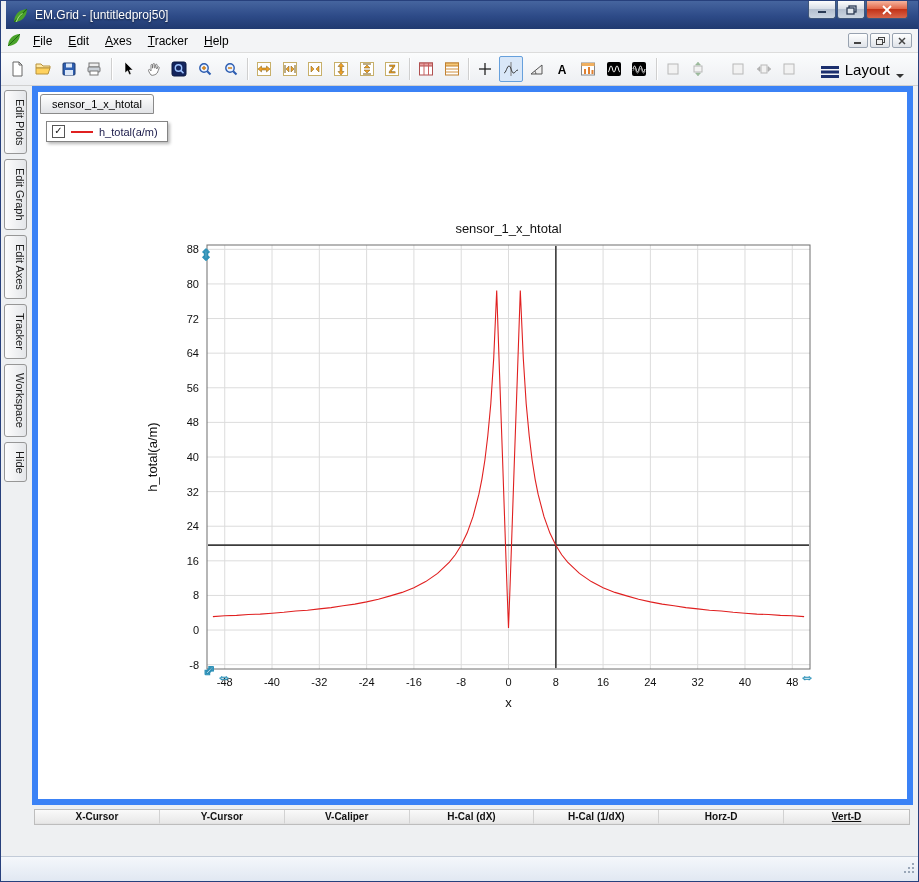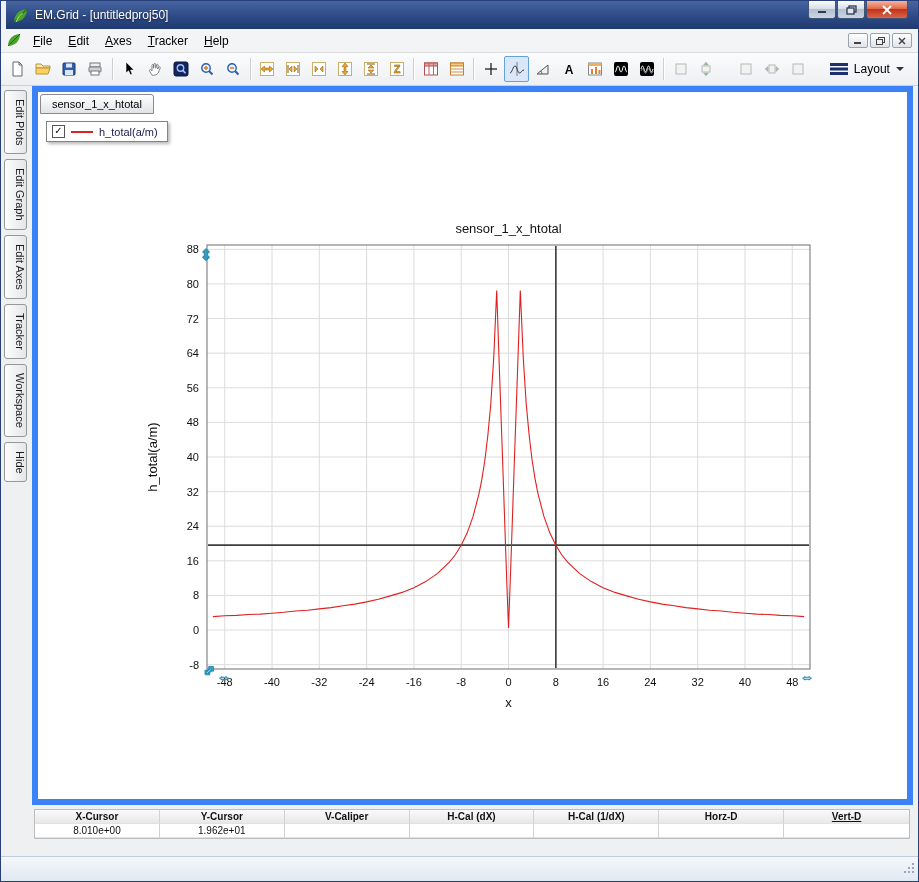--- a/index.html
+++ b/index.html
@@ -29,21 +29,21 @@
 
   
   .toolbar{position:absolute;top:52px;left:0;right:0;height:33px;
     background:linear-gradient(#fbfcfd,#edeff2);border-bottom:1px solid #d0d0d0;
     display:flex;align-items:center;padding:0 4px;gap:1px;box-sizing:border-box;}
   .tb{width:26px;height:26px;display:flex;align-items:center;justify-content:center;
     background:transparent;border:1px solid transparent;border-radius:2px;padding:0;}
   .tb.selected{background:#d9e7f8;border-color:#66a0dc;}
   .sep{width:1px;height:22px;background:#cfcfcf;margin:0 3px;box-shadow:1px 0 0 #ffffff;}
   .gap12{margin-left:14px;}
-  .layout-btn{display:flex;align-items:center;gap:6px;padding:3px 9px;margin-left:8px;font-size:12px;
+  .layout-btn{display:flex;align-items:flex-end;gap:6px;padding:3px 9px;margin-left:8px;font-size:15px;
     background:transparent;border:1px solid transparent;border-radius:2px;}
   .dd-arrow{width:0;height:0;border-left:4px solid transparent;border-right:4px solid transparent;border-top:4px solid #333;}
 
   
   .workarea{position:absolute;top:85px;left:0;right:0;bottom:76px;background:#eef0f2;}
   .side-tabs{position:absolute;left:3px;top:4px;width:28px;display:flex;flex-direction:column;gap:5px;}
   .side-tab{writing-mode:vertical-rl;width:21px;padding:8px 0;background:linear-gradient(to right,#fdfdfd,#e4e6e9);
     border:1px solid #979797;border-radius:3px;font-size:11px;color:#1a1a1a;text-align:center;}
   .content{position:absolute;left:31px;top:0;right:5px;bottom:0;background:#fff;border:6px solid #3b82f6;box-sizing:border-box;}
   .doc-tab{position:absolute;left:2px;top:2px;height:20px;padding:0 11px;display:flex;align-items:center;
@@ -433,29 +433,20 @@
   <div class="cursor-table">
     <div class="ct-row header">
       <div class="ct-cell">X-Cursor</div>
       <div class="ct-cell">Y-Cursor</div>
       <div class="ct-cell">V-Caliper</div>
       <div class="ct-cell">H-Cal (dX)</div>
       <div class="ct-cell">H-Cal (1/dX)</div>
       <div class="ct-cell">Horz-D</div>
       <div class="ct-cell">Vert-D</div>
     </div>
-    <div class="ct-row">
-      <div class="ct-cell">8.010e+00</div>
-      <div class="ct-cell">1.962e+01</div>
-      <div class="ct-cell"></div>
-      <div class="ct-cell"></div>
-      <div class="ct-cell"></div>
-      <div class="ct-cell"></div>
-      <div class="ct-cell"></div>
-    </div>
   </div>
 
   <div class="statusbar">
     <span class="grip">
       <svg width="14" height="14">
           <g fill="#9aa7b8">
             <rect x="10" y="10" width="2" height="2"></rect>
             <rect x="6" y="10" width="2" height="2"></rect>
             <rect x="2" y="10" width="2" height="2"></rect>
             <rect x="10" y="6" width="2" height="2"></rect>

